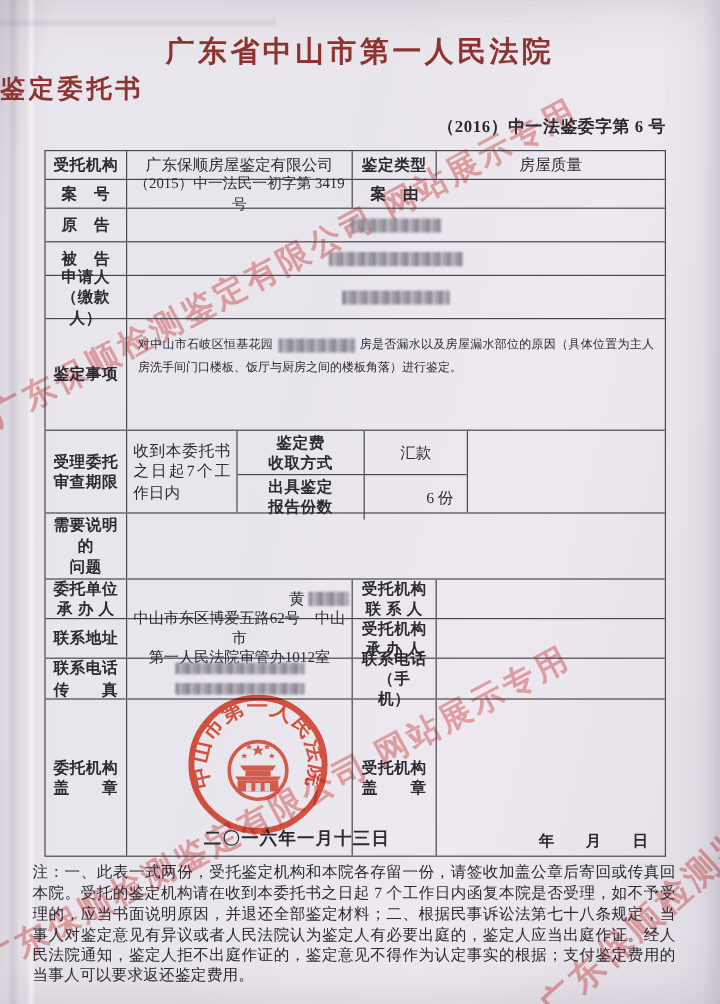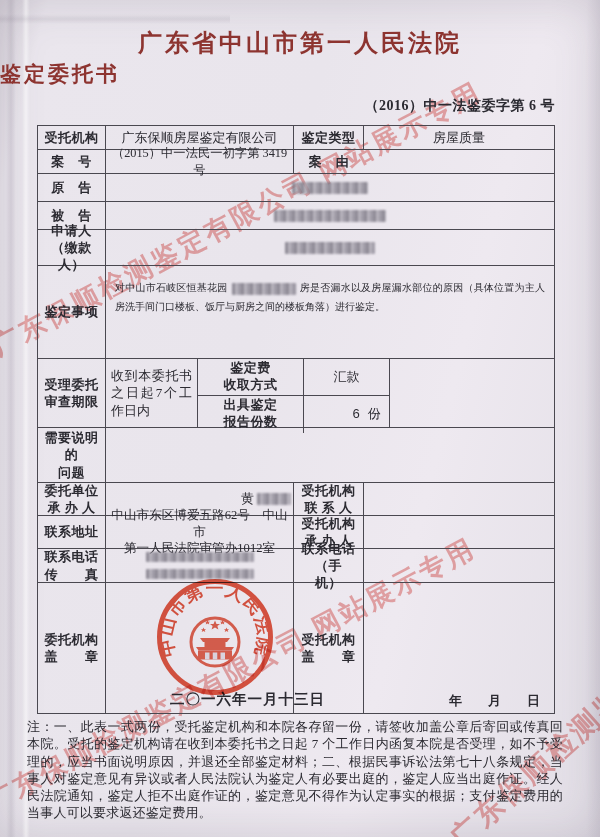--- a/index.html
+++ b/index.html
@@ -32,21 +32,21 @@
   .tr{display:flex;border-bottom:1px solid #4a4850;box-sizing:border-box;}
   .tr:last-child{border-bottom:none;}
   .td{border-right:1px solid #4a4850;box-sizing:border-box;
     display:flex;align-items:center;justify-content:center;text-align:center;
     line-height:1.32;padding:1px 2px;}
   .td:last-child{border-right:none;}
   .lbl{font-weight:700;letter-spacing:.5px;}
   .ml{white-space:pre-line;}
   .w68{width:68px;flex:none;}  .w188{width:188px;flex:none;}
   .w70{width:70px;flex:none;}  .w92{width:92px;flex:none;}
-  .w191{width:191px;flex:none;font-family:Liberation Mono, monospace;}.w106{width:106px;flex:none;}  .w62{width:62px;flex:none;}
+  .w191{width:191px;flex:none;}.w106{width:106px;flex:none;}  .w62{width:62px;flex:none;}
   .flex1{flex:1;}
   .grp{flex:none;display:flex;flex-direction:column;padding:0;border-right:1px solid #4a4850;}
   .subrow{display:flex;flex:1;border-bottom:1px solid #4a4850;}
   .subrow:last-child{border-bottom:none;gap:40px;}
   .subrow .td{height:100%;}
   .leftcell{justify-content:flex-start;text-align:justify;padding:2px 5px;}
   .matter{display:block;text-align:justify;padding:13px 9px 0 9px;line-height:1.85;font-size:10px;}
   .handler-cell{padding-left:135px;justify-content:flex-start;}
   .phones{flex-direction:column;gap:7px;}
   .sealcell{position:relative;}

